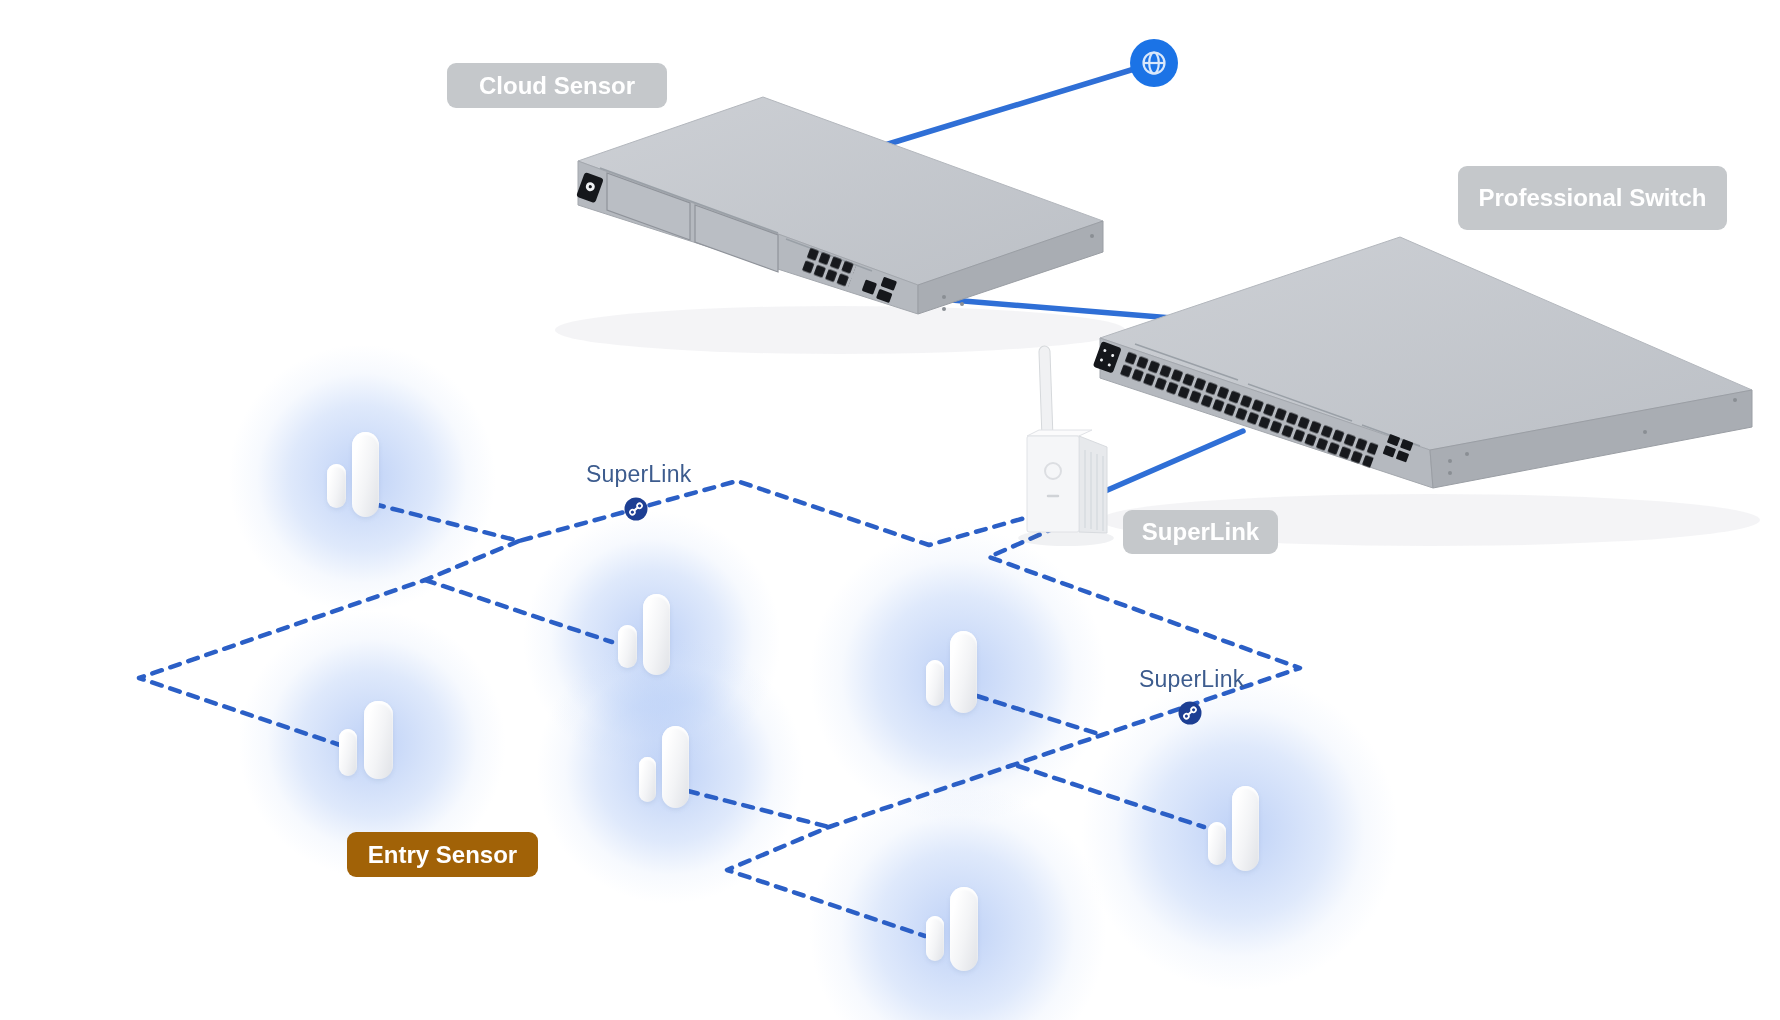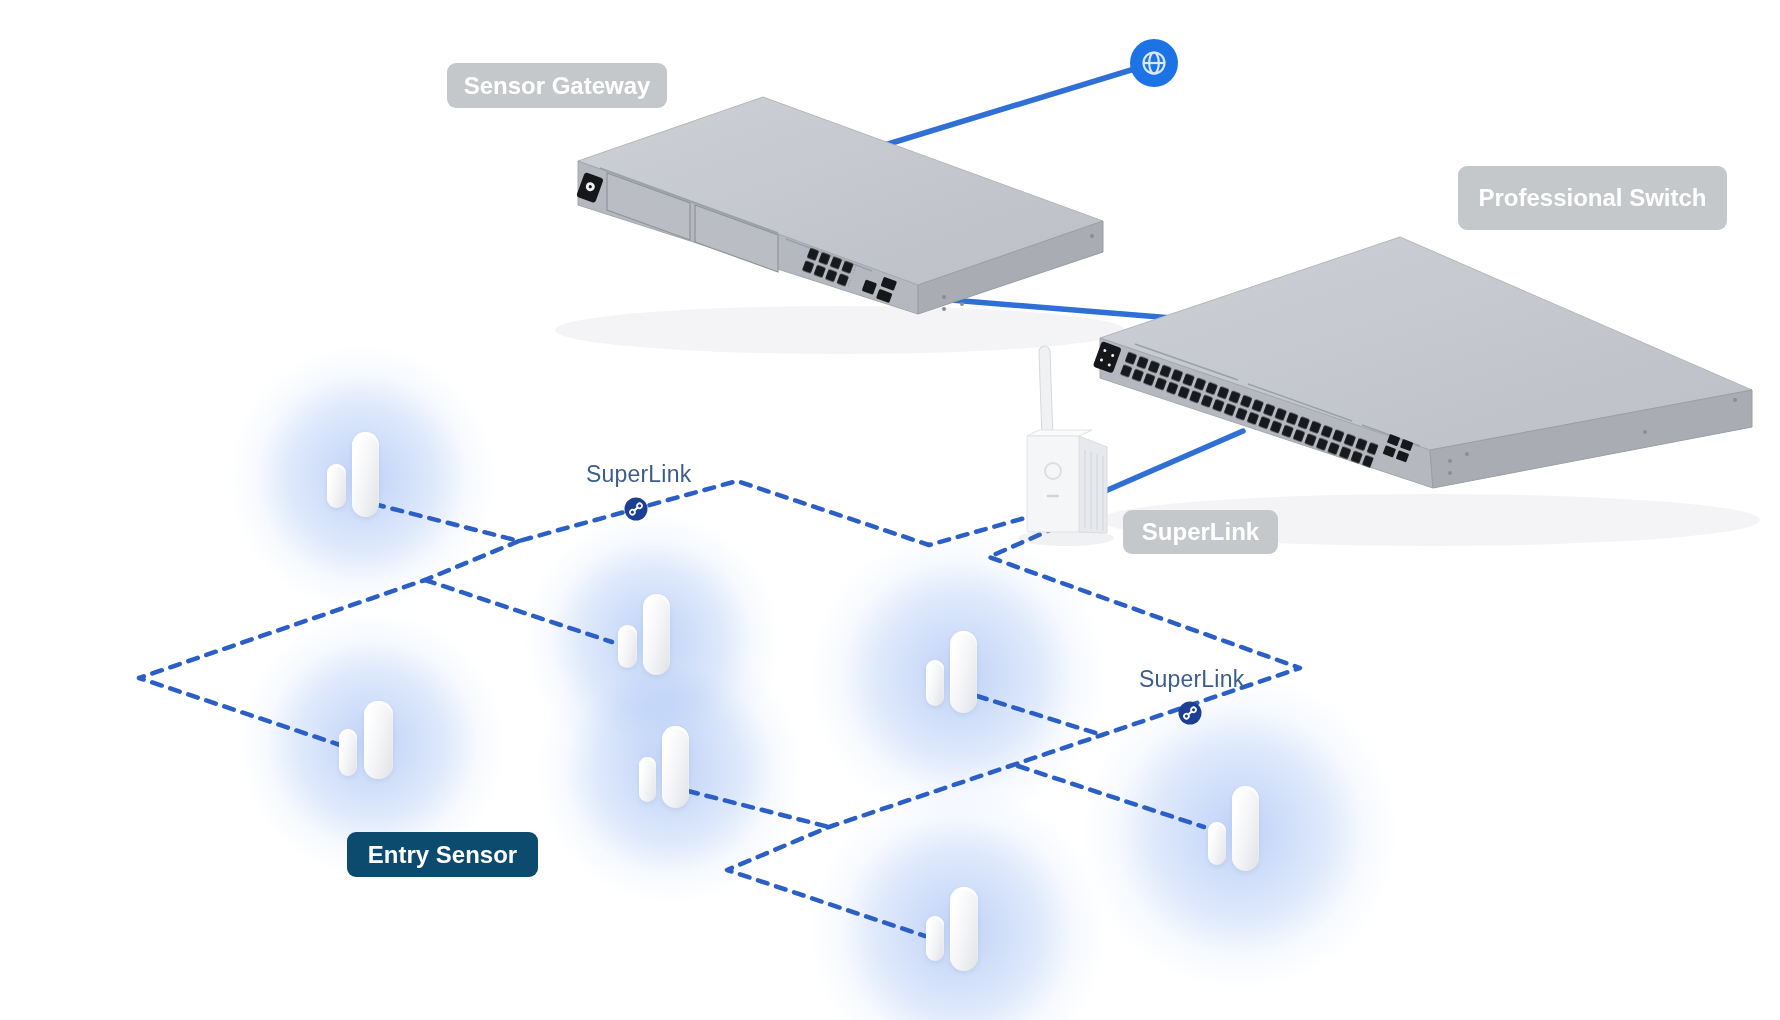--- a/index.html
+++ b/index.html
@@ -8,21 +8,21 @@
     font-family:"Liberation Sans", sans-serif;
   }
   .glow{position:absolute;border-radius:50%;pointer-events:none;
     background:radial-gradient(circle, rgba(126,164,238,0.50) 0%, rgba(148,182,243,0.30) 38%, rgba(195,215,248,0.14) 55%, rgba(255,255,255,0) 70%);}
   .pill{position:absolute;border-radius:14px;
     background:linear-gradient(103deg,#ffffff 18%,#f3f4f6 55%,#e3e5e9 92%);
     box-shadow:inset 0 3px 2px rgba(255,255,255,.9), 0 2px 4px rgba(130,150,185,.18);}
   .badge{position:absolute;display:flex;align-items:center;justify-content:center;
     color:#ffffff;font-weight:bold;font-size:24px;border-radius:9px;white-space:nowrap;}
   .badge-gray{background:#c5c8cb;}
-  .badge-blue{background:#0c4a6e;}
+  .badge-blue{background:#a16207;}
   .link-label{position:absolute;color:#3d5c8e;font-size:23px;letter-spacing:.2px;white-space:nowrap;}
   svg{position:absolute;left:0;top:0;}
 </style>
 </head>
 <body>
 
 <div id="canvas">
 
   <div class="glow" style="left:227px;top:343px;width:270px;height:270px;"></div>
   <div class="glow" style="left:522px;top:510px;width:260px;height:260px;"></div>
@@ -195,18 +195,18 @@
     <div class="pill" style="left:1208px;top:822px;width:18px;height:43px;"></div>
   </div>
   <div>
     <div class="pill" style="left:950px;top:887px;width:28px;height:84px;"></div>
     <div class="pill" style="left:926px;top:916px;width:18px;height:45px;"></div>
   </div>
 
   <div class="link-label" style="left:586px;top:461px;">SuperLink</div>
   <div class="link-label" style="left:1139px;top:666px;">SuperLink</div>
 
-  <div class="badge badge-gray" style="left:447px;top:63px;width:220px;height:45px;">Sensor Gateway</div>
+  <div class="badge badge-gray" style="left:447px;top:63px;width:220px;height:45px;">Cloud Sensor</div>
   <div class="badge badge-gray" style="left:1458px;top:166px;width:269px;height:64px;">Professional Switch</div>
   <div class="badge badge-gray" style="left:1123px;top:510px;width:155px;height:44px;">SuperLink</div>
   <div class="badge badge-blue" style="left:347px;top:832px;width:191px;height:45px;">Entry Sensor</div>
 
 </div>
 
 </body></html>

